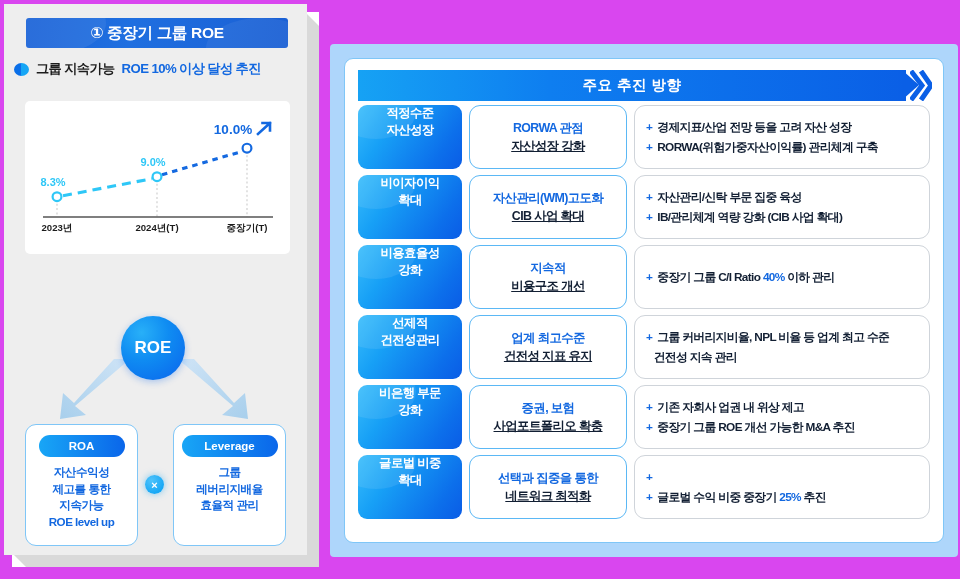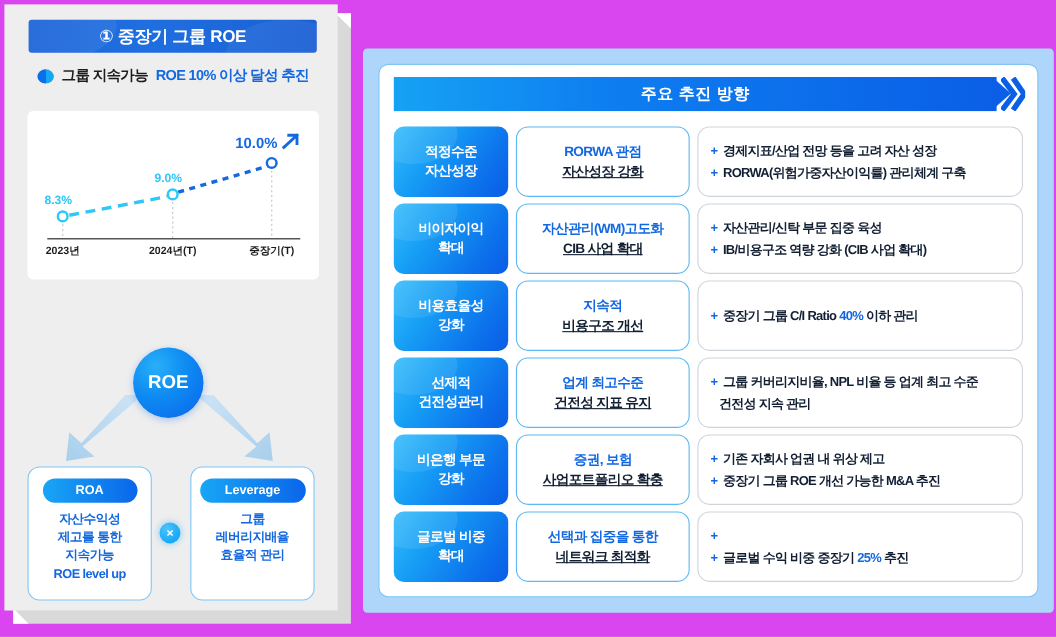--- a/index.html
+++ b/index.html
@@ -44,21 +44,21 @@
   .left-title::before {
     content:""; position:absolute; left:-30px; top:-26px; width:110px; height:62px;
     border-radius:50%; background: rgba(255,255,255,0.07);
   }
   .left-title::after {
     content:""; position:absolute; right:-28px; bottom:-30px; width:110px; height:60px;
     border-radius:50%; background: rgba(255,255,255,0.06);
   }
 
   .bullet-line {
-    position: absolute; left: 30px; top: 56px;
+    position: absolute; left: 10px; top: 56px;
     display: flex; align-items: center; gap: 7px;
     font-size: 13.2px; font-weight: bold; letter-spacing: -0.6px;
   }
   .bullet-dot {
     width: 15px; height: 13px; border-radius: 50%;
     background: linear-gradient(90deg,#0a6fe8 50%, #16a6f5 50%);
     flex: none;
   }
   .bullet-dark { color: #1c1c1c; }
   .bullet-blue { color: #1368e0; }
@@ -115,21 +115,21 @@
     position: absolute; left: 330px; top: 44px;
     width: 628px; height: 513px;
     background: #aed6fb; border-radius: 4px;
   }
   .right-inner {
     position: absolute; left: 14px; top: 14px;
     width: 600px; height: 485px;
     background: #ffffff; border: 1.2px solid #7fc6f7; border-radius: 9px;
     padding: 11px 13px 11px 13px;
   }
-  .rp-header { position: relative; width: 574px; height: 35px; margin-bottom: 10px; }
+  .rp-header { position: relative; width: 574px; height: 35px; }
   .rp-header-bar {
     position:absolute; left:0; top:0; width: 548px; height: 31px;
     background: linear-gradient(90deg,#16a2f4 0%, #0e7ef0 35%, #0a5fe6 100%);
     display:flex; align-items:center; justify-content:center;
     color:#ffffff; font-size:14.5px; font-weight:bold; letter-spacing:0.5px;
   }
   .rp-header-tip {
     position:absolute; left:544px; top:0; width:0; height:0;
     border-left: 17px solid #0a5fe6;
     border-top: 15.5px solid transparent; border-bottom: 15.5px solid transparent;
@@ -137,21 +137,21 @@
   .rp-header-chev {
     position:absolute; left:552px; top:0; width: 22px; height:31px;
   }
 
   .row { display: flex; align-items: stretch; gap: 7px; margin-bottom: 6px; height: 64px; }
   .row:last-child { margin-bottom: 0; }
   .cell-label {
     width: 104px; flex: none; border-radius: 9px;
     background: linear-gradient(125deg,#39bdfb 0%, #17a0f6 32%, #0c6feb 78%, #0a5ce6 100%);
     color:#ffffff; font-size:12.4px; font-weight:bold;
-    display:flex; align-items:center; justify-content:center; text-align:center;
+    display:flex; justify-content:center; text-align:center;
     line-height:17px; letter-spacing:-0.6px;
     position: relative; overflow:hidden;
   }
   .cell-label::before{
     content:""; position:absolute; left:-22px; top:-20px; width:80px; height:54px;
     border-radius:50%; background:rgba(255,255,255,0.09);
   }
   .cell-label span { position: relative; z-index: 1; }
   .cell-mid {
     width: 158px; flex: none; background:#ffffff;
@@ -310,21 +310,21 @@
               <div class="mid-l1">자산관리(WM)고도화</div>
               <div class="mid-l2">CIB 사업 확대</div>
             </div>
             <div class="cell-detail">
               <div class="bullet-item">
                 <span class="plus">+</span>
                 <span>자산관리/신탁 부문 집중 육성</span>
               </div>
               <div class="bullet-item">
                 <span class="plus">+</span>
-                <span>IB/비용구조 역량 강화 (CIB 사업 확대)</span>
+                <span>IB/관리체계 역량 강화 (CIB 사업 확대)</span>
               </div>
             </div>
           </div>
           <div class="row">
             <div class="cell-label">
               <span>
                 <div>비용효율성</div>
                 <div>강화</div>
               </span>
             </div>

